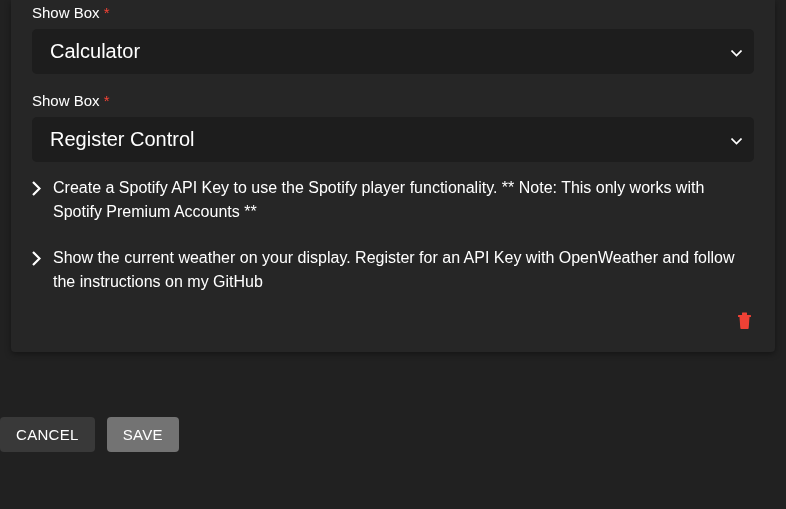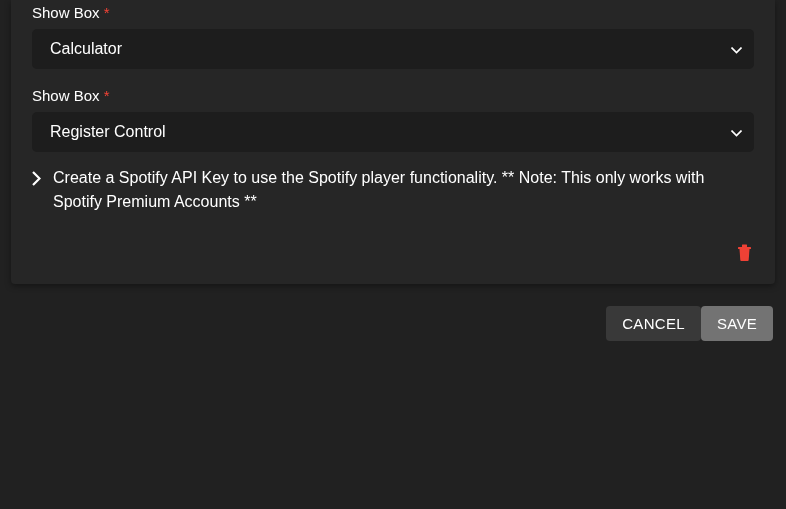--- a/index.html
+++ b/index.html
@@ -29,21 +29,21 @@
     position: relative;
     width: 100%;
     margin-bottom: 14px;
   }
   .select {
     width: 100%;
     background: #1d1d1d;
     border: none;
     border-radius: 5px;
     color: #fff;
-    font-size: 16px;
+    font-size: 20px;
     padding: 11px 34px 11px 18px;
     appearance: none;
     -webkit-appearance: none;
     cursor: pointer;
   }
   .select-caret {
     position: absolute;
     right: 12px;
     top: 50%;
     transform: translateY(-50%);
@@ -71,22 +71,23 @@
   }
   .trash-btn {
     background: none;
     border: none;
     cursor: pointer;
     padding: 2px;
     color: #ef4135;
   }
   .footer {
     display: flex;
-    justify-content: flex-end;
-    padding: 22px 13px 0 0;
+    justify-content: flex-start;
+    gap: 12px;
+    padding: 65px 13px 0 0;
   }
   .btn {
     border: none;
     border-radius: 4px;
     font-size: 15px;
     padding: 9px 16px;
     cursor: pointer;
     letter-spacing: 0.3px;
   }
   .btn-cancel {
@@ -137,20 +138,28 @@
   <div class="collapsible">
     <span class="chev">
       <svg width="9" height="15" viewBox="0 0 9 15">
           <path d="M1 1 L7.5 7.5 L1 14" fill="none" stroke="#fff" stroke-width="2.2"></path>
         </svg>
     </span>
     <span>Create a Spotify API Key to use the Spotify player functionality. ** Note: This only works with Spotify Premium Accounts **</span>
   </div>
 
 
+  <div class="collapsible" style="margin-bottom:10px">
+    <span class="chev">
+      <svg width="9" height="15" viewBox="0 0 9 15">
+          <path d="M1 1 L7.5 7.5 L1 14" fill="none" stroke="#fff" stroke-width="2.2"></path>
+        </svg>
+    </span>
+    <span>Show the current weather on your display. Register for an API Key with OpenWeather and follow the instructions on my GitHub</span>
+  </div>
 
   <div class="trash-row">
     <button class="trash-btn">
       <span>
         <svg width="15" height="17" viewBox="0 0 15 17" fill="currentColor">
           <rect x="1" y="3" width="13" height="2" rx="0.5"></rect>
           <rect x="5" y="0.5" width="5" height="2.5" rx="0.5"></rect>
           <path d="M2.5 5 L12.5 5 L11.7 16 C11.65 16.5 11.2 17 10.7 17 L4.3 17 C3.8 17 3.35 16.5 3.3 16 Z"></path>
         </svg>
       </span>

